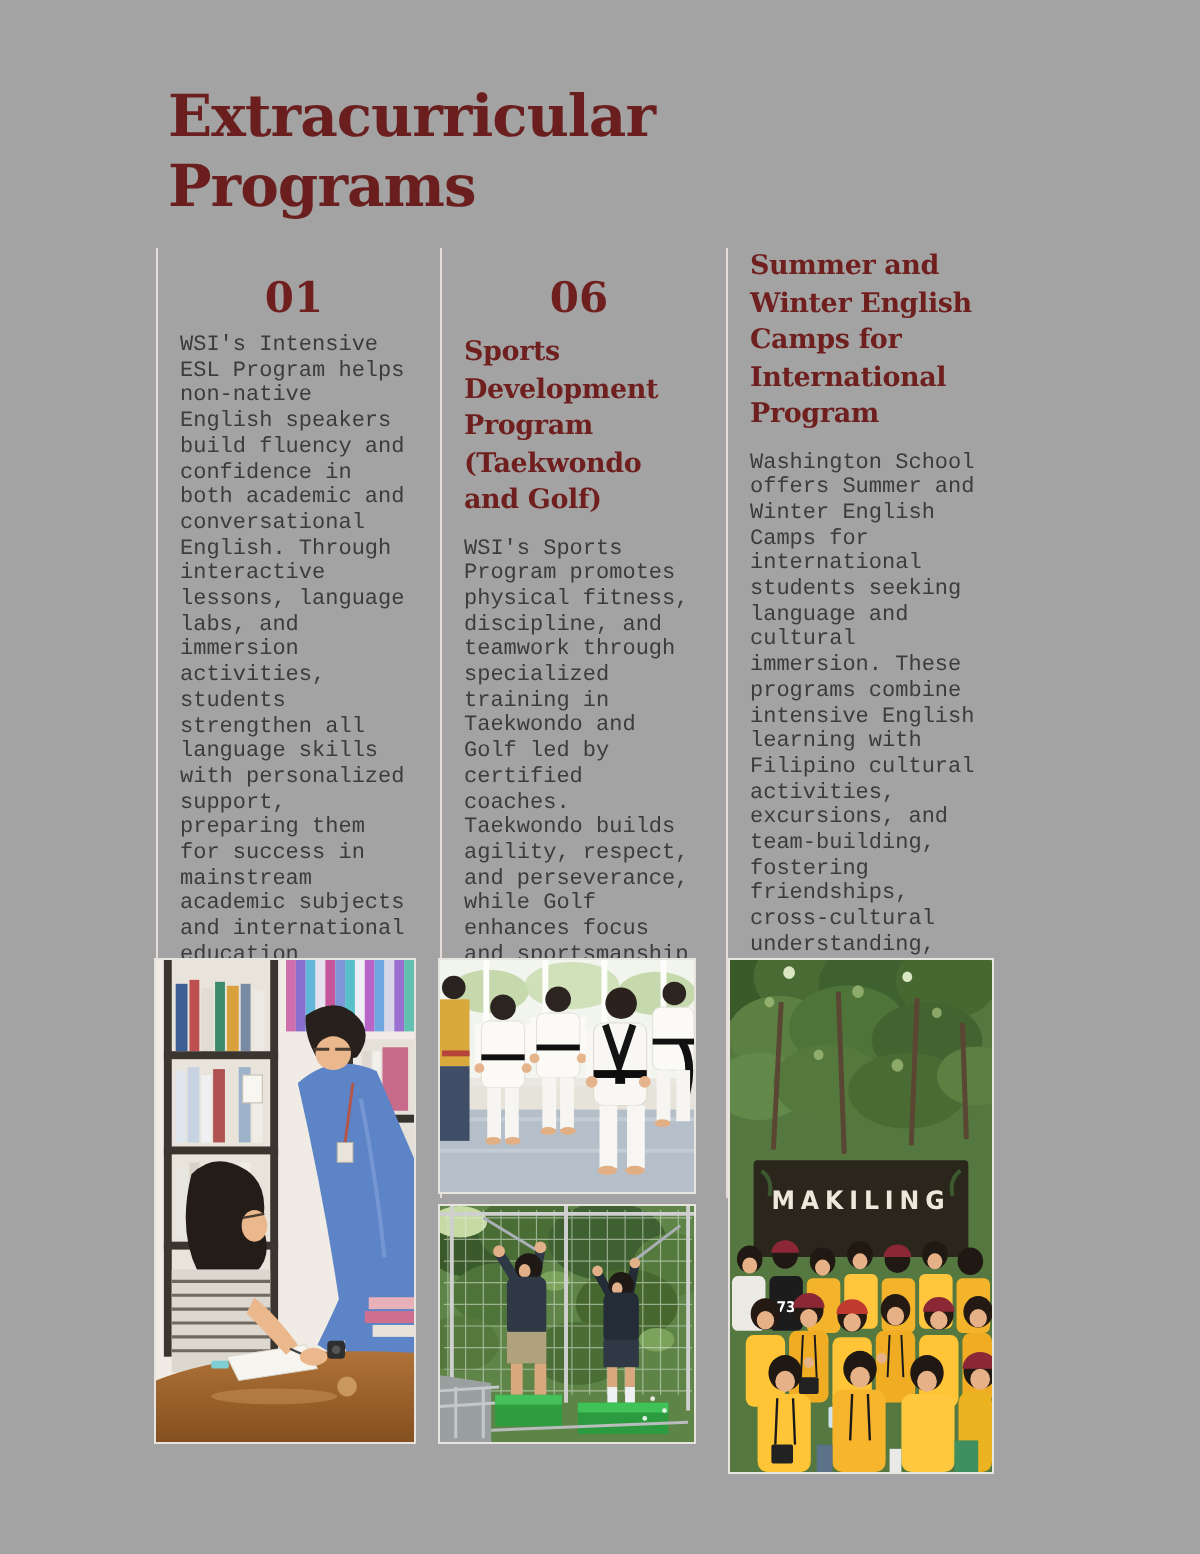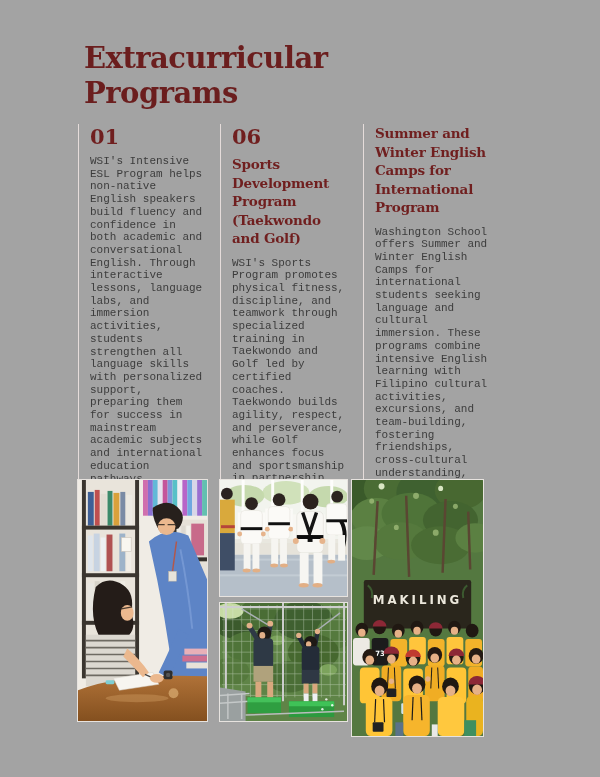--- a/index.html
+++ b/index.html
@@ -7,30 +7,30 @@
         font-family:"Liberation Serif",serif;}
   .page-title{position:absolute;left:84px;top:22px;width:320px;
         font-family:"DejaVu Serif",serif;font-weight:bold;font-size:29px;line-height:35px;
         color:#6b1e1e;letter-spacing:-0.5px;}
   .columns{position:absolute;left:78px;top:124px;display:flex;align-items:stretch;}
   .col{box-sizing:border-box;border-left:1px solid #e5dcda;padding-left:11px;padding-right:4px;}
   .col-1{width:130px;margin-right:12px;}
   .col-2{width:131px;margin-right:12px;}
   .col-3{width:134px;}
   .col-num{font-family:"DejaVu Serif",serif;font-weight:bold;font-size:21px;line-height:26px;
-        color:#701f1f;margin:0 0 5px 0;}
+        color:#701f1f;margin:12px 0 5px 0;text-align:center;}
   .col-heading{font-family:"DejaVu Serif",serif;font-weight:bold;font-size:13.5px;line-height:18.5px;
         color:#701f1f;margin:0 0 9px 0;white-space:pre-line;letter-spacing:-0.2px;}
   .col-body{font-family:Liberation Mono, monospace;font-size:11px;line-height:12.7px;color:#3c3c3c;}
   .photo{position:absolute;box-sizing:border-box;border:1px solid #e7e3df;background:#fff;}
   .photo svg{display:block;width:100%;height:100%;}
   .photo-library{left:77px;top:479px;width:131px;height:243px;}
   .photo-taekwondo{left:219px;top:479px;width:129px;height:118px;}
   .photo-golf{left:219px;top:602px;width:129px;height:120px;}
-  .photo-camp{left:351px;top:479px;width:133px;height:258px;}
+  .photo-camp{left:364px;top:479px;width:133px;height:258px;}
 </style>
 </head>
 <body>
 
 <div class="page">
 
   <h1 class="page-title">Extracurricular Programs</h1>
 
   <div class="columns">
     <div class="col col-1">

